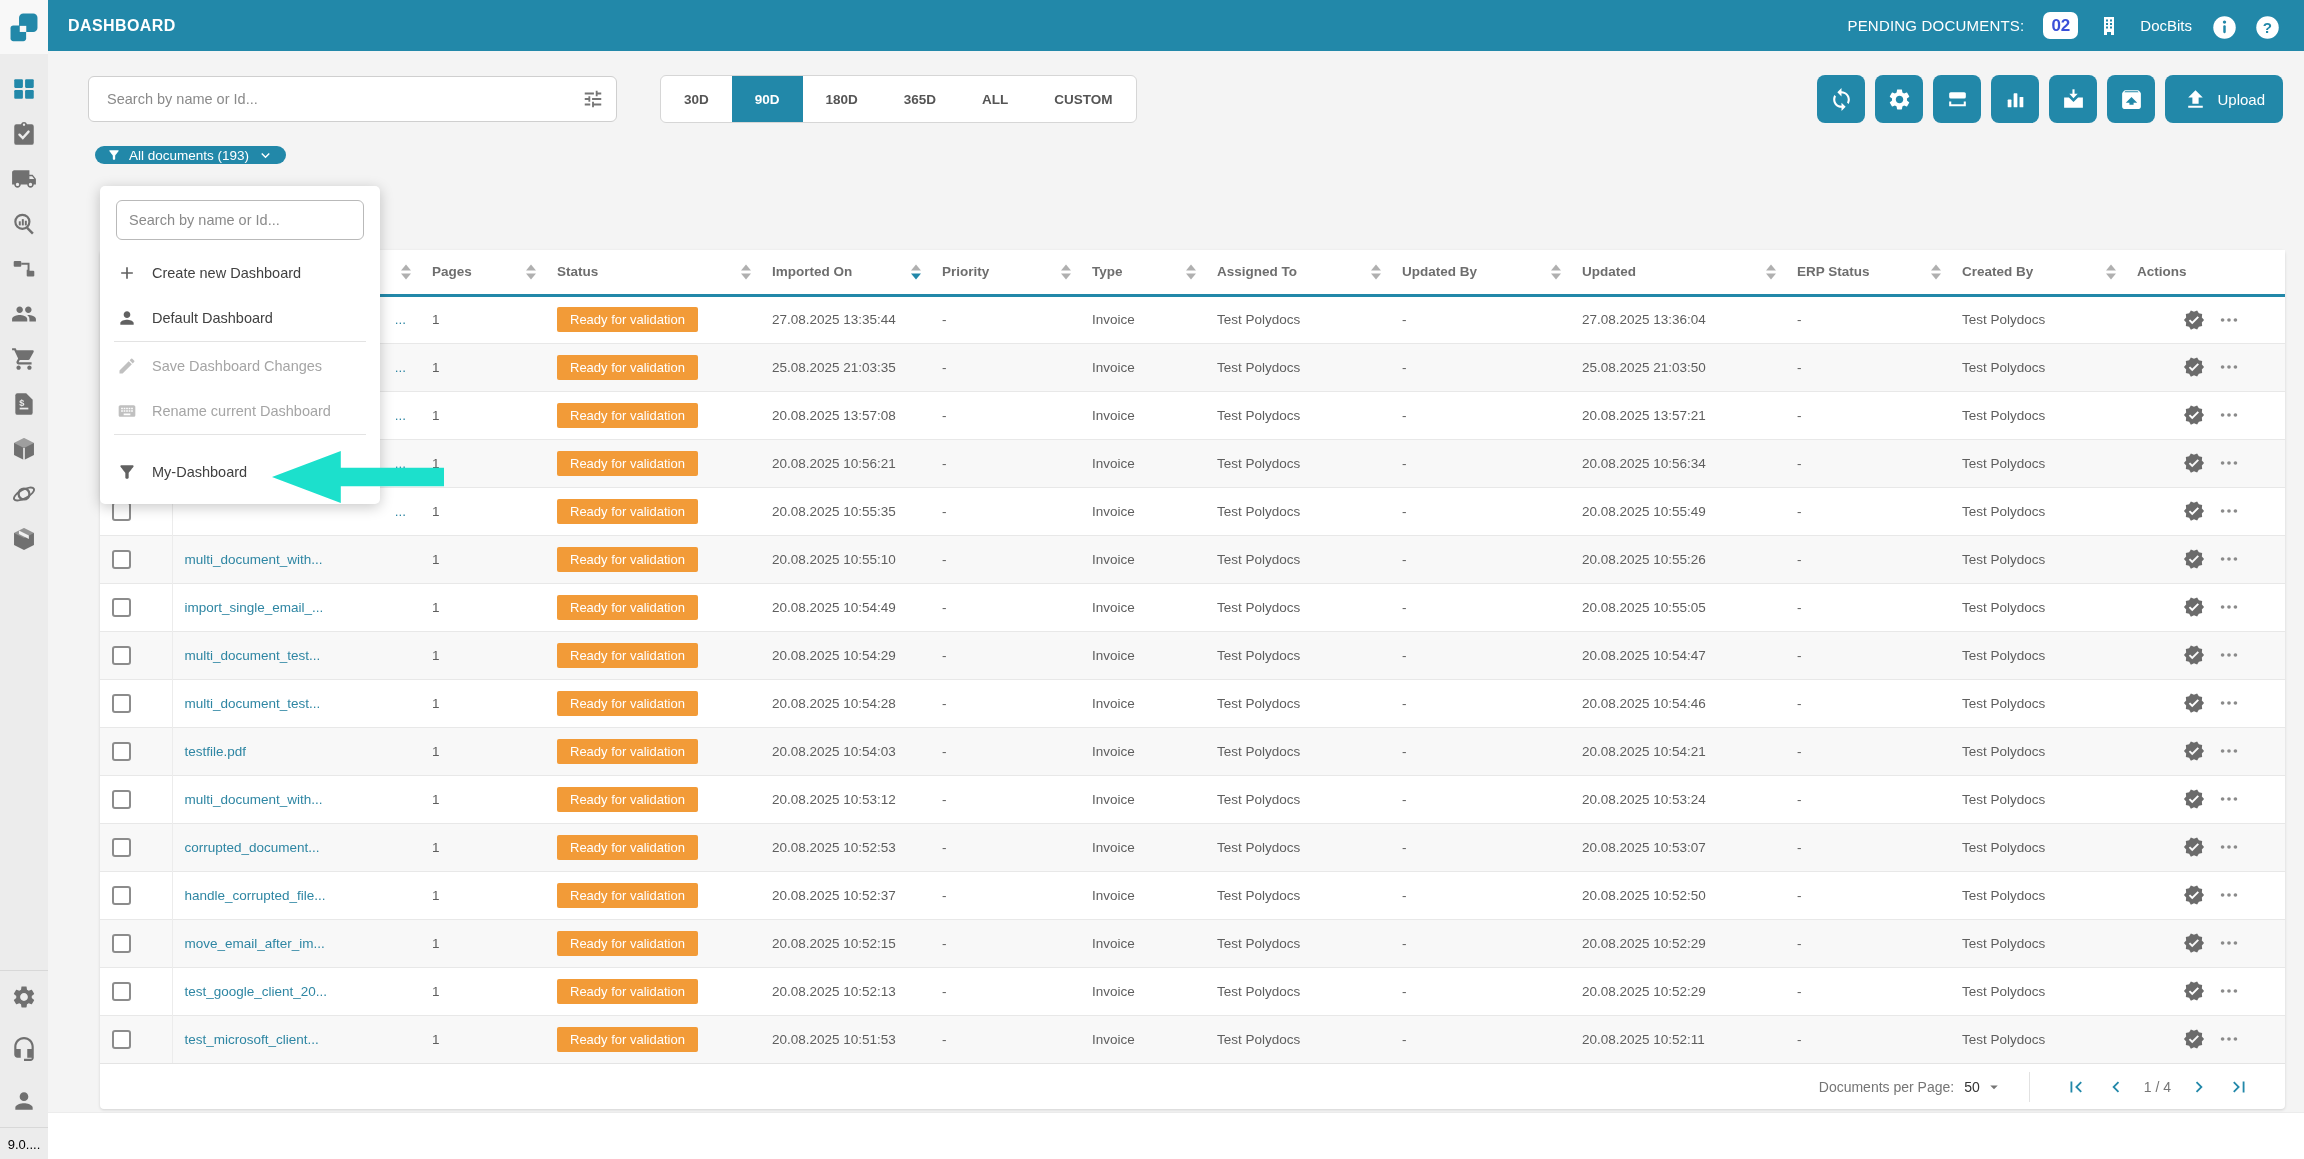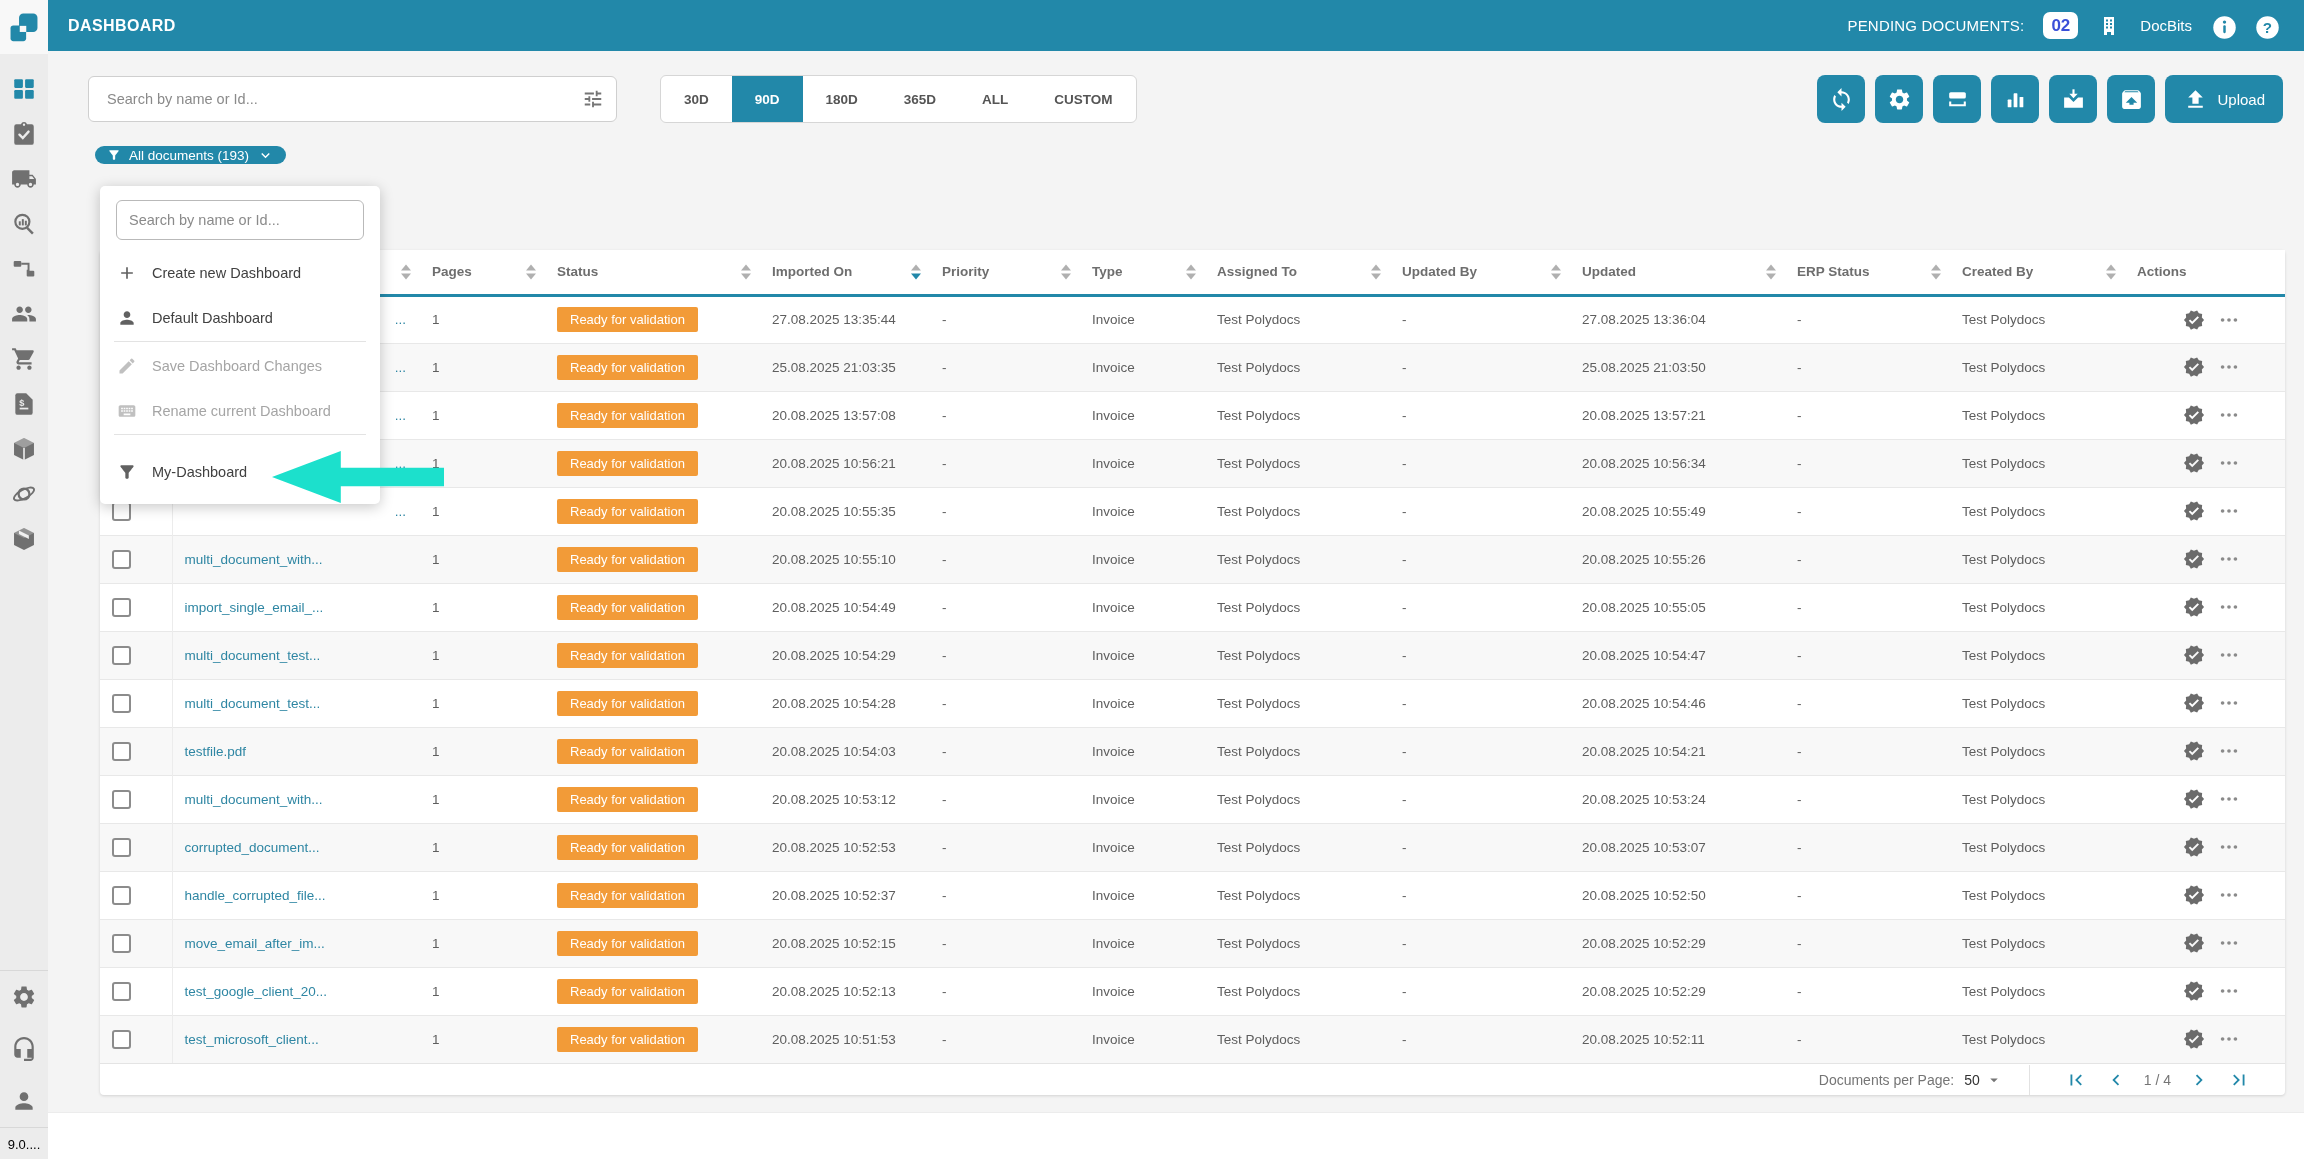--- a/index.html
+++ b/index.html
@@ -72,21 +72,21 @@
   .cb{display:inline-block;width:19px;height:19px;border:2px solid #8c8c8c;border-radius:3px;background:#fff;cursor:pointer;vertical-align:middle;}
   .name-link{color:var(--link);cursor:pointer;text-decoration:none;}
   .name-link.tail{display:block;text-align:right;padding-right:4px;}
   .badge{display:inline-block;background:var(--orange);color:#fff;font-size:13px;padding:5px 13px;border-radius:2px;}
   .row-actions{display:flex;align-items:center;gap:13px;padding-left:46px;}
   .act{width:22px;height:22px;color:#6b6b6b;cursor:pointer;}
   .act svg{width:22px;height:22px;display:block;}
   .act.dots{color:#8a8a8a;}
 
   
-  .pager{display:flex;align-items:center;justify-content:flex-end;height:32px;border-top:1px solid #e4e4e4;padding-right:26px;font-size:14px;color:#757575;}
+  .pager{display:flex;align-items:center;justify-content:flex-end;height:46px;border-top:1px solid #e4e4e4;padding-right:26px;font-size:14px;color:#757575;}
   .pp-value{color:#333;margin-left:10px;}
   .pp-caret{width:18px;height:18px;color:#757575;margin-left:5px;cursor:pointer;}
   .pp-caret svg{width:18px;height:18px;display:block;}
   .vdiv{width:1px;height:30px;background:#e2e2e2;margin:0 26px;}
   .pg-btn{width:22px;height:22px;color:var(--teal);margin:0 9px;cursor:pointer;}
   .pg-btn svg{width:22px;height:22px;display:block;}
   .page-info{margin:0 8px;}
 
   
   .panel{position:absolute;left:52px;top:135px;width:280px;background:#fff;border-radius:5px;box-shadow:0 3px 14px rgba(0,0,0,.22);z-index:5;padding:14px 0 10px;}

